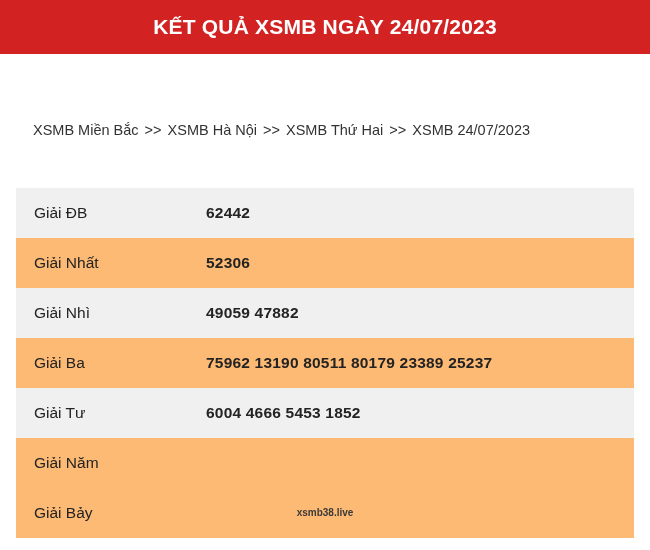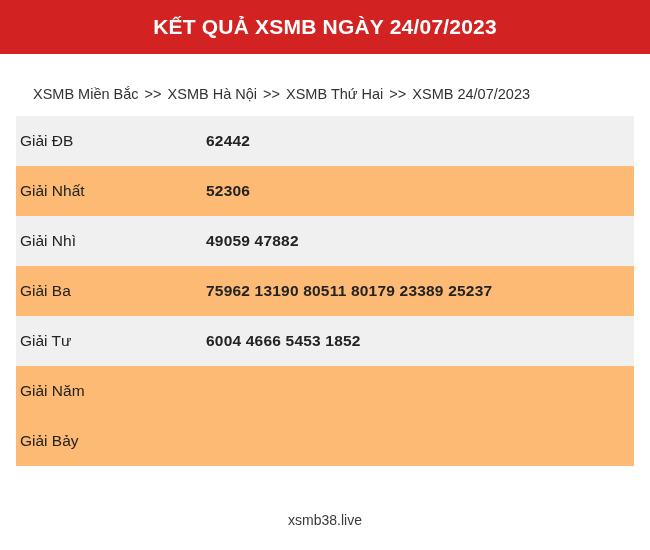--- a/index.html
+++ b/index.html
@@ -13,20 +13,21 @@
     font-family: "Liberation Sans", sans-serif;
     color: #222222;
     overflow: hidden;
   }
   .page {
     width: 650px;
     height: 550px;
     position: relative;
     display: flex;
     flex-direction: column;
+    gap: 36px;
   }
   .header {
     background: #d32222;
     color: #ffffff;
     height: 54px;
     display: flex;
     align-items: center;
     justify-content: center;
     text-align: center;
   }
@@ -57,41 +58,42 @@
     height: 50px;
   }
   .row.odd {
     background: #f0f0f0;
   }
   .row.even {
     background: #fdba74;
   }
   .cell-label {
     width: 190px;
-    padding-left: 4px;
+    padding-left: 18px;
     box-sizing: border-box;
     font-size: 15.5px;
     color: #232323;
   }
   .cell-value {
     flex: 1;
     font-size: 15.5px;
     color: #232323;
     white-space: nowrap;
     letter-spacing: 0.2px;
     font-weight: bold;
   }
   .footer {
     position: absolute;
     left: 0;
     right: 0;
-    bottom: 22px;
+    bottom: 32px;
     text-align: center;
-    font-size: 14px;
+    font-size: 10px;
     color: #3a3a3a;
+    font-weight: bold;
   }
 </style>
 </head>
 <body>
 
 <div class="page">
 
   <div class="header">
     <div class="header-title">KẾT QUẢ XSMB NGÀY 24/07/2023</div>
   </div>

